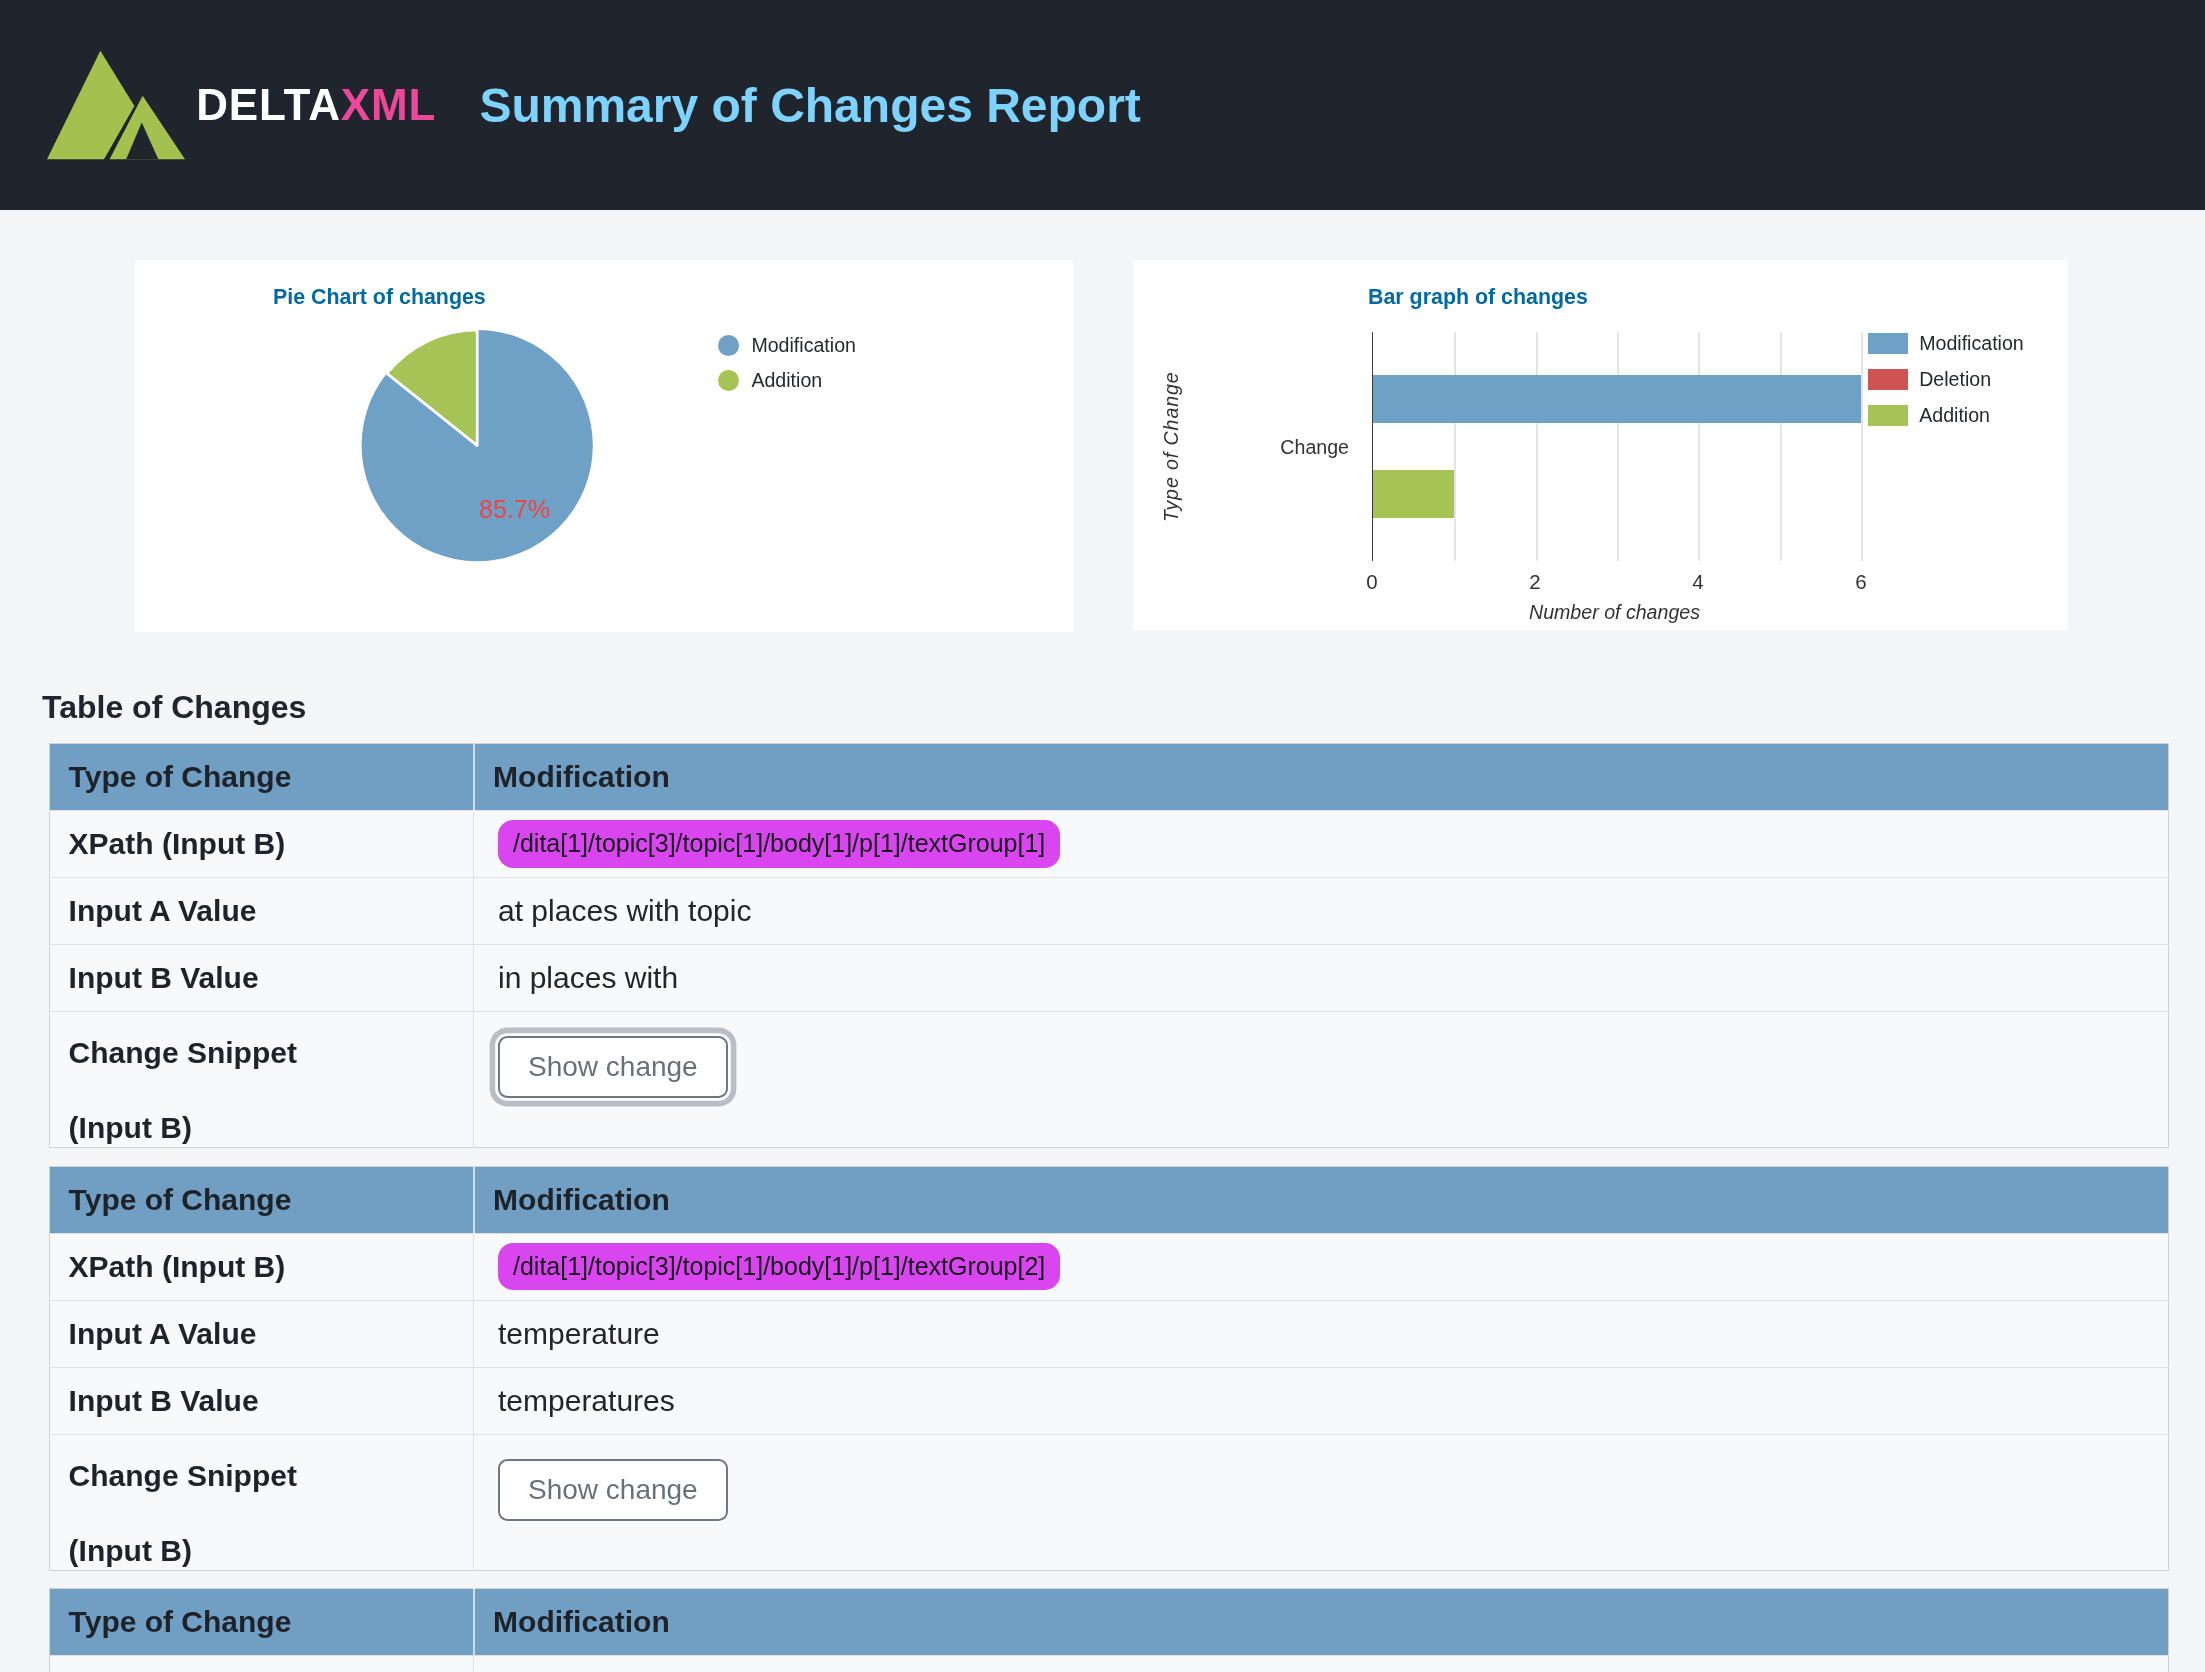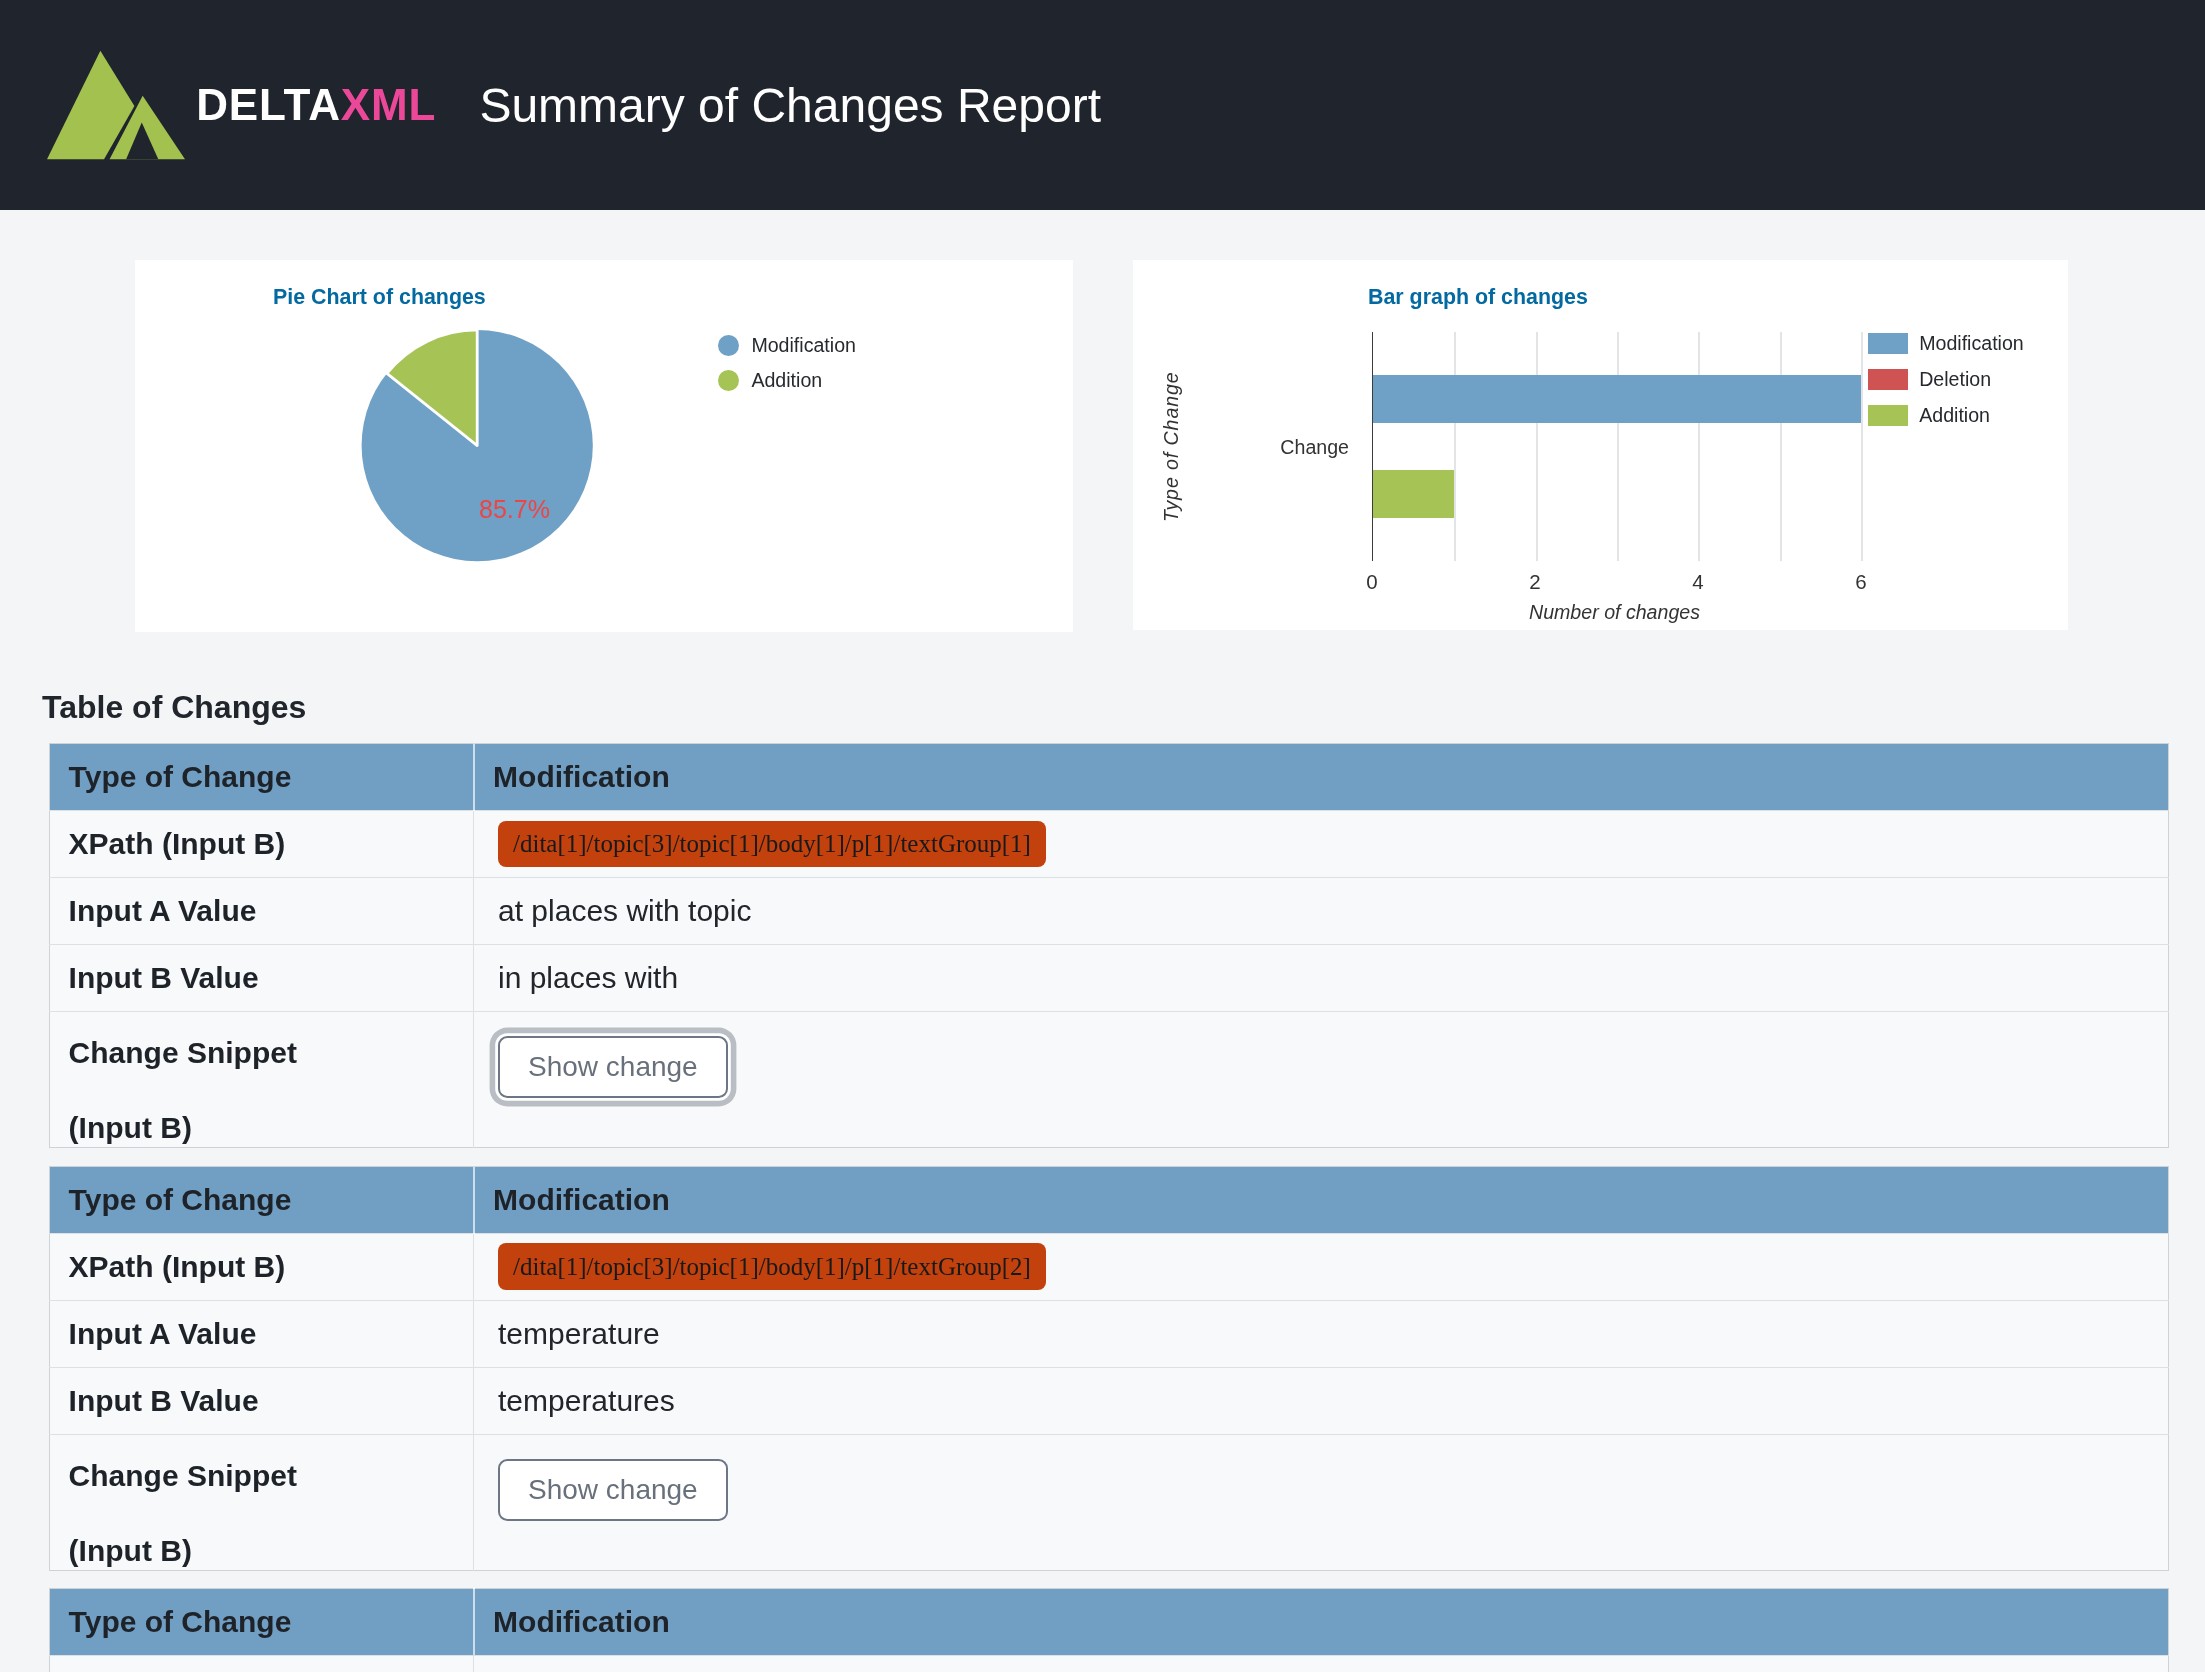--- a/index.html
+++ b/index.html
@@ -14,21 +14,21 @@
 
   
   .app-header {
     height: 210px; background: #1f242d;
     display: flex; align-items: center; padding-left: 47px;
   }
   .logo-mark svg { display: block; width: 138px; height: 110px; }
   .logo-text { font-size: 44px; font-weight: bold; letter-spacing: 0.9px; margin-left: 11.2px; white-space: nowrap; }
   .logo-delta { color: #ffffff; }
   .logo-xml   { color: #ec4899; text-align: center; }
-  .app-title  { color: #ffffff; font-size: 48px; font-weight: normal; margin-left: 43px; white-space: nowrap; }
+  .app-title  { color: #7dd3fc; font-size: 48px; font-weight: bold; margin-left: 43px; white-space: nowrap; }
 
   
   .charts-row { display: flex; margin: 50px 0 0 135px; gap: 60px; }
   .card { background: #ffffff; position: relative; }
   .pie-card { width: 938px; height: 372px; }
   .bar-card { width: 935px; height: 370px; }
   .chart-title { position: absolute; font-size: 21.4px; font-weight: bold; color: #0369a1; white-space: nowrap; }
   .pie-title { left: 138px; top: 25px; }
   .bar-title { left: 235px; top: 25px; }
 
@@ -74,22 +74,22 @@
   .change-table th { background: #719fc4; height: 67px; font-size: 30px; font-weight: bold;
                      text-align: left; padding: 0 0 0 18.6px; color: #1e2329; }
   .change-table th:first-child { border-right: 2.8px solid rgba(255,255,255,0.65); }
   .change-table td { height: 67px; font-size: 30px; padding: 0 18.6px 0 18.6px;
                      border-top: 0.9px solid #dde0e4; vertical-align: middle; }
   .change-table td:first-child { border-right: 0.9px solid #dde0e4; }
   .change-table td.label { font-weight: bold; color: #1e2329; }
   .change-table td.value { padding-left: 24px; color: #22262b; }
   tr.snippet-row td { height: 136px; vertical-align: top; padding-top: 24px; }
   .snippet-line2 { margin-top: 41px; }
-  .code-chip { display: inline-block; font-family: Liberation Serif, serif;
-               font-size: 25px; background: #c2410c; color: #17191c; padding: 9.3px 15px; border-radius: 8px; }
+  .code-chip { display: inline-block; font-family: Liberation Sans, sans-serif;
+               font-size: 25px; background: #d946ef; color: #17191c; padding: 9.3px 15px; border-radius: 15px; }
   .show-change-btn { font-family: inherit; font-size: 28px; color: #68707c; background: #ffffff;
                      border: 2.8px solid #6d7684; border-radius: 9.3px; padding: 13px 28px; cursor: pointer; }
   .show-change-btn.focused { box-shadow: 0 0 0 2.8px #ffffff, 0 0 0 8.4px #b9bec5; }
 </style>
 </head>
 <body>
 
 <header class="app-header">
   <div class="logo-mark">
     <svg viewBox="0 0 150 118" xmlns="http://www.w3.org/2000/svg">

